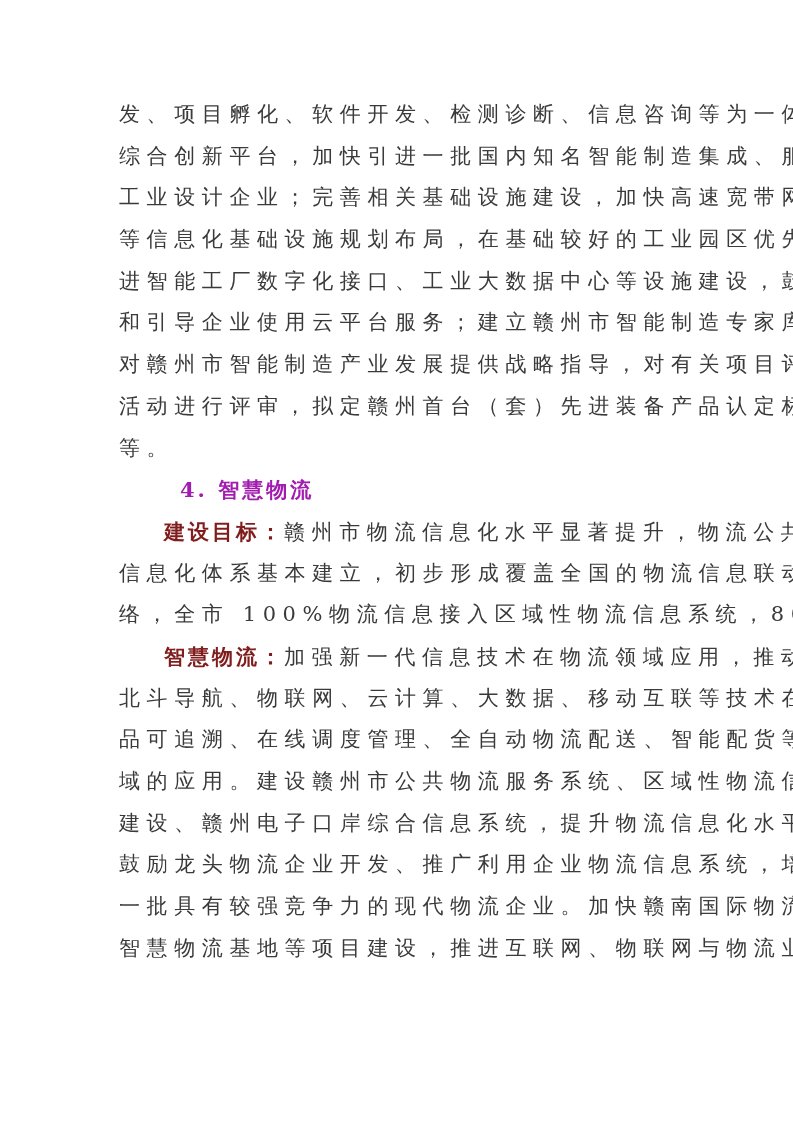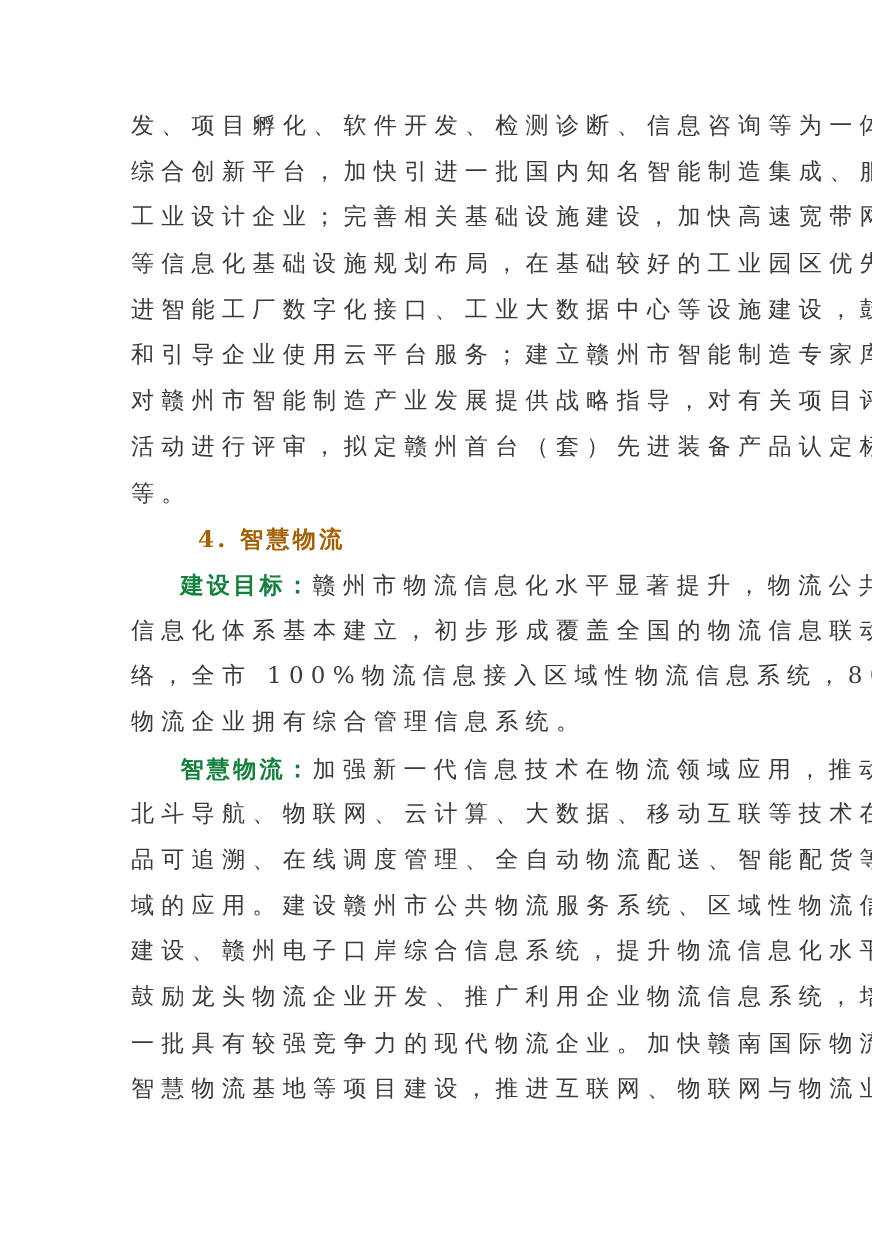--- a/index.html
+++ b/index.html
@@ -29,25 +29,25 @@
     letter-spacing: 6.6px;
     height: 41.7px;
   }
   .indent {
     padding-left: 45px;
   }
   .heading {
     padding-left: 61px;
     font-weight: bold;
     letter-spacing: 3px;
-    color: #a16207;
+    color: #a21caf;
   }
   .label {
     font-weight: bold;
-    color: #15803d;
+    color: #7f1d1d;
     letter-spacing: 3px;
   }
   .body-text {
     color: #3a3a3a;
   }
 </style>
 </head>
 <body>
 
 <div class="page">
@@ -65,21 +65,20 @@
   </div>
 
   <div class="line heading">4. 智慧物流</div>
 
   <div>
     <div class="line indent">
       <span class="label">建设目标：</span><span class="body-text">赣州市物流信息化水平显著提升，物流公共</span>
     </div>
     <span class="line body-text">信息化体系基本建立，初步形成覆盖全国的物流信息联动网</span>
     <span class="line body-text">络，全市 100%物流信息接入区域性物流信息系统，80%以上</span>
-    <span class="line body-text">物流企业拥有综合管理信息系统。</span>
   </div>
 
   <div>
     <div class="line indent">
       <span class="label">智慧物流：</span><span class="body-text">加强新一代信息技术在物流领域应用，推动</span>
     </div>
     <span class="line body-text">北斗导航、物联网、云计算、大数据、移动互联等技术在产</span>
     <span class="line body-text">品可追溯、在线调度管理、全自动物流配送、智能配货等领</span>
     <span class="line body-text">域的应用。建设赣州市公共物流服务系统、区域性物流信息</span>
     <span class="line body-text">建设、赣州电子口岸综合信息系统，提升物流信息化水平。</span>

